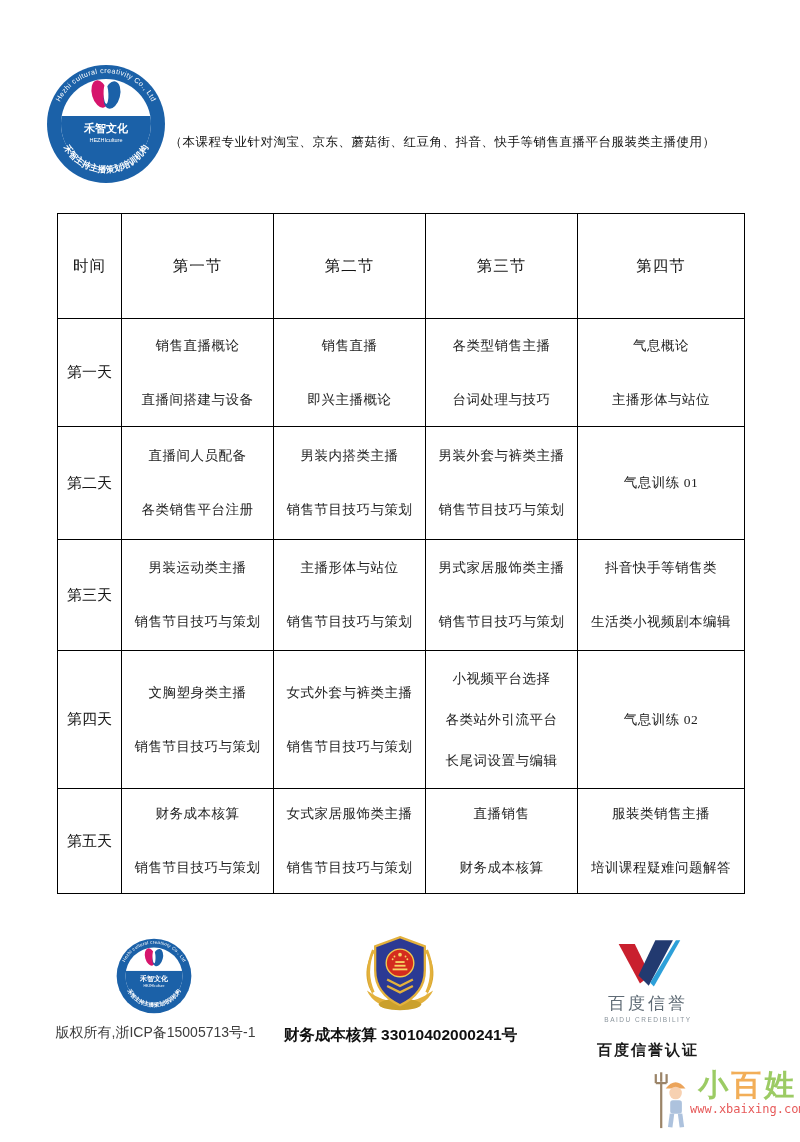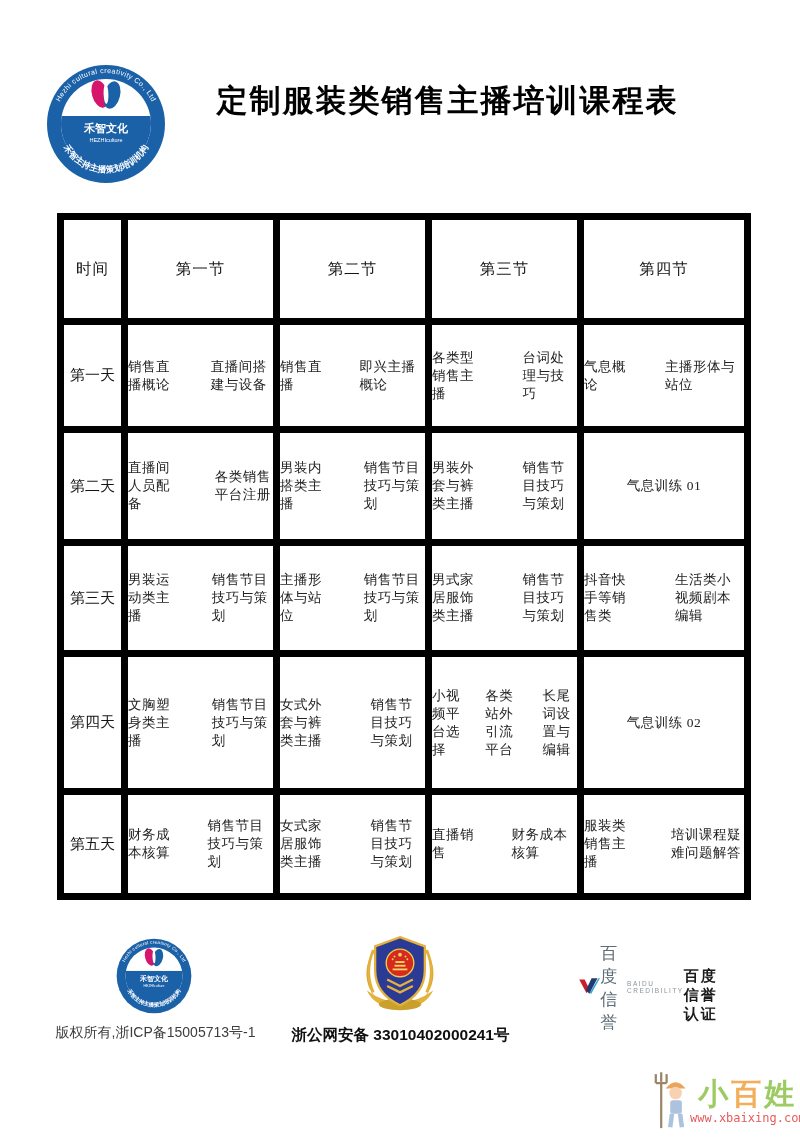--- a/index.html
+++ b/index.html
@@ -11,49 +11,49 @@
   .footer-logo{position:absolute;left:116px;top:938px;width:76px;height:76px;}
   svg text{font-family:"Liberation Sans","DejaVu Sans",sans-serif;}
 
   .page-title{position:absolute;left:175px;top:80px;width:545px;text-align:center;
       font-size:31px;font-weight:bold;letter-spacing:2px;color:#000;}
   .page-subtitle{position:absolute;left:135px;top:134px;width:615px;text-align:center;
       font-size:12.5px;color:#111;letter-spacing:0.5px;}
 
   
   .course-table{position:absolute;left:57px;top:213px;border-collapse:collapse;table-layout:fixed;}
-  .course-table th,.course-table td{border:7px solid #000000;padding:0;vertical-align:middle;}
+  .course-table th,.course-table td{border:1px solid #000000;padding:0;vertical-align:middle;}
   .course-table thead tr{height:105px;}
   .course-table tbody tr:nth-child(1){height:108px;}
   .course-table tbody tr:nth-child(2){height:113px;}
   .course-table tbody tr:nth-child(3){height:111px;}
   .course-table tbody tr:nth-child(4){height:138px;}
   .course-table tbody tr:nth-child(5){height:105px;}
   .course-table thead th{font-size:15.5px;font-weight:normal;letter-spacing:1px;color:#141414;}
   .course-table tbody th{font-size:15px;font-weight:normal;color:#141414;}
-  .cell-lines{display:flex;flex-direction:row;justify-content:center;align-items:center;gap:36px;
+  .cell-lines{display:flex;flex-direction:column;justify-content:center;align-items:center;gap:36px;
       font-size:13.5px;color:#222;letter-spacing:0.5px;}
   .cell-lines.tight{gap:23px;}
 
   
   .sans{font-family:"Liberation Sans","DejaVu Sans",sans-serif;}
   .copyright-text{position:absolute;left:38px;top:1024px;width:235px;text-align:center;
       font-size:14px;color:#3d3d3d;}
   .police-badge{position:absolute;left:354px;top:931px;width:92px;height:86px;}
   .police-number{position:absolute;left:278px;top:1025px;width:245px;text-align:center;
       font-size:15.5px;font-weight:bold;color:#101010;}
   .baidu-block{position:absolute;left:578px;top:938px;width:140px;display:flex;
-      flex-direction:row;align-items:center;}
+      flex-direction:column;align-items:center;}
   .baidu-v{width:66px;height:50px;}
   .baidu-name{margin-top:4px;font-size:17px;color:#5f6b75;letter-spacing:3px;}
   .baidu-name-en{margin-top:1px;font-size:6.5px;color:#8a949c;letter-spacing:1.5px;}
   .baidu-caption{margin-top:18px;font-size:15px;font-weight:bold;color:#1a1a1a;letter-spacing:2px;}
 
   
-  .watermark{position:absolute;left:654px;top:1070px;width:146px;display:flex;align-items:center;opacity:0.85;}
+  .watermark{position:absolute;left:654px;top:1070px;width:146px;display:flex;align-items:flex-start;opacity:0.85;}
   .watermark-figure{width:36px;height:64px;flex:none;}
   .watermark-right{display:flex;flex-direction:column;align-items:center;}
   .watermark-text{font-size:30px;font-weight:bold;line-height:1;letter-spacing:3px;
       font-family:"Liberation Sans","DejaVu Sans",sans-serif;}
   .watermark-url{font-size:12px;color:#e23c3c;font-family:"DejaVu Sans Mono","Liberation Mono",monospace;
       margin-top:2px;letter-spacing:0px;}
 </style>
 </head>
 <body>
 
@@ -82,21 +82,21 @@
       <text x="60" y="78" text-anchor="middle" font-size="5.5" fill="#fff">HEZHIculture</text>
       <text font-size="7.2" fill="#fff" letter-spacing="0.4">
         <textPath href="#hzTopA" startOffset="50%" text-anchor="middle">Hezhi cultural creativity Co., Ltd</textPath>
       </text>
       <text font-size="8.6" fill="#fff" font-weight="bold">
         <textPath href="#hzBotA" startOffset="50%" text-anchor="middle">禾智主持主播策划培训机构</textPath>
       </text>
     </svg>
   </div>
 
-  <div class="page-title">定制服装类销售主播培训课程表</div>
+  <div class="page-subtitle">（本课程专业针对淘宝、京东、蘑菇街、红豆角、抖音、快手等销售直播平台服装类主播使用）</div>
 
   <table class="course-table">
     <colgroup>
       <col style="width:64px">
         <col style="width:152px">
         <col style="width:152px">
         <col style="width:152px">
         <col style="width:167px">
     </colgroup>
     <thead>
@@ -299,21 +299,21 @@
       <circle cx="44" cy="25" r="1" fill="#f7d463"></circle>
       <circle cx="56" cy="25" r="1" fill="#f7d463"></circle>
       <circle cx="42" cy="28" r="1" fill="#f7d463"></circle>
       <circle cx="58" cy="28" r="1" fill="#f7d463"></circle>
       <g stroke="#e3b13c" stroke-width="2.5" fill="none">
         <path d="M36,50 L50,57 L64,50"></path>
         <path d="M36,57 L50,64 L64,57"></path>
       </g>
     </svg>
   </div>
-  <div class="police-number sans">浙公网安备 33010402000241号</div>
+  <div class="police-number sans">财务成本核算 33010402000241号</div>
 
   <div class="baidu-block">
     <svg class="baidu-v" viewBox="0 0 90 66">
       <polygon points="5,7 27,7 48,50 34,61" fill="#c9202e"></polygon>
       <polygon points="55,2 79,2 46,64 32,50" fill="#223a70"></polygon>
       <polygon points="83,2 89,2 53,65 48,60" fill="#2da0d9"></polygon>
     </svg>
     <div class="baidu-name sans">百度信誉</div>
     <div class="baidu-name-en sans">BAIDU CREDIBILITY</div>
     <div class="baidu-caption sans">百度信誉认证</div>

